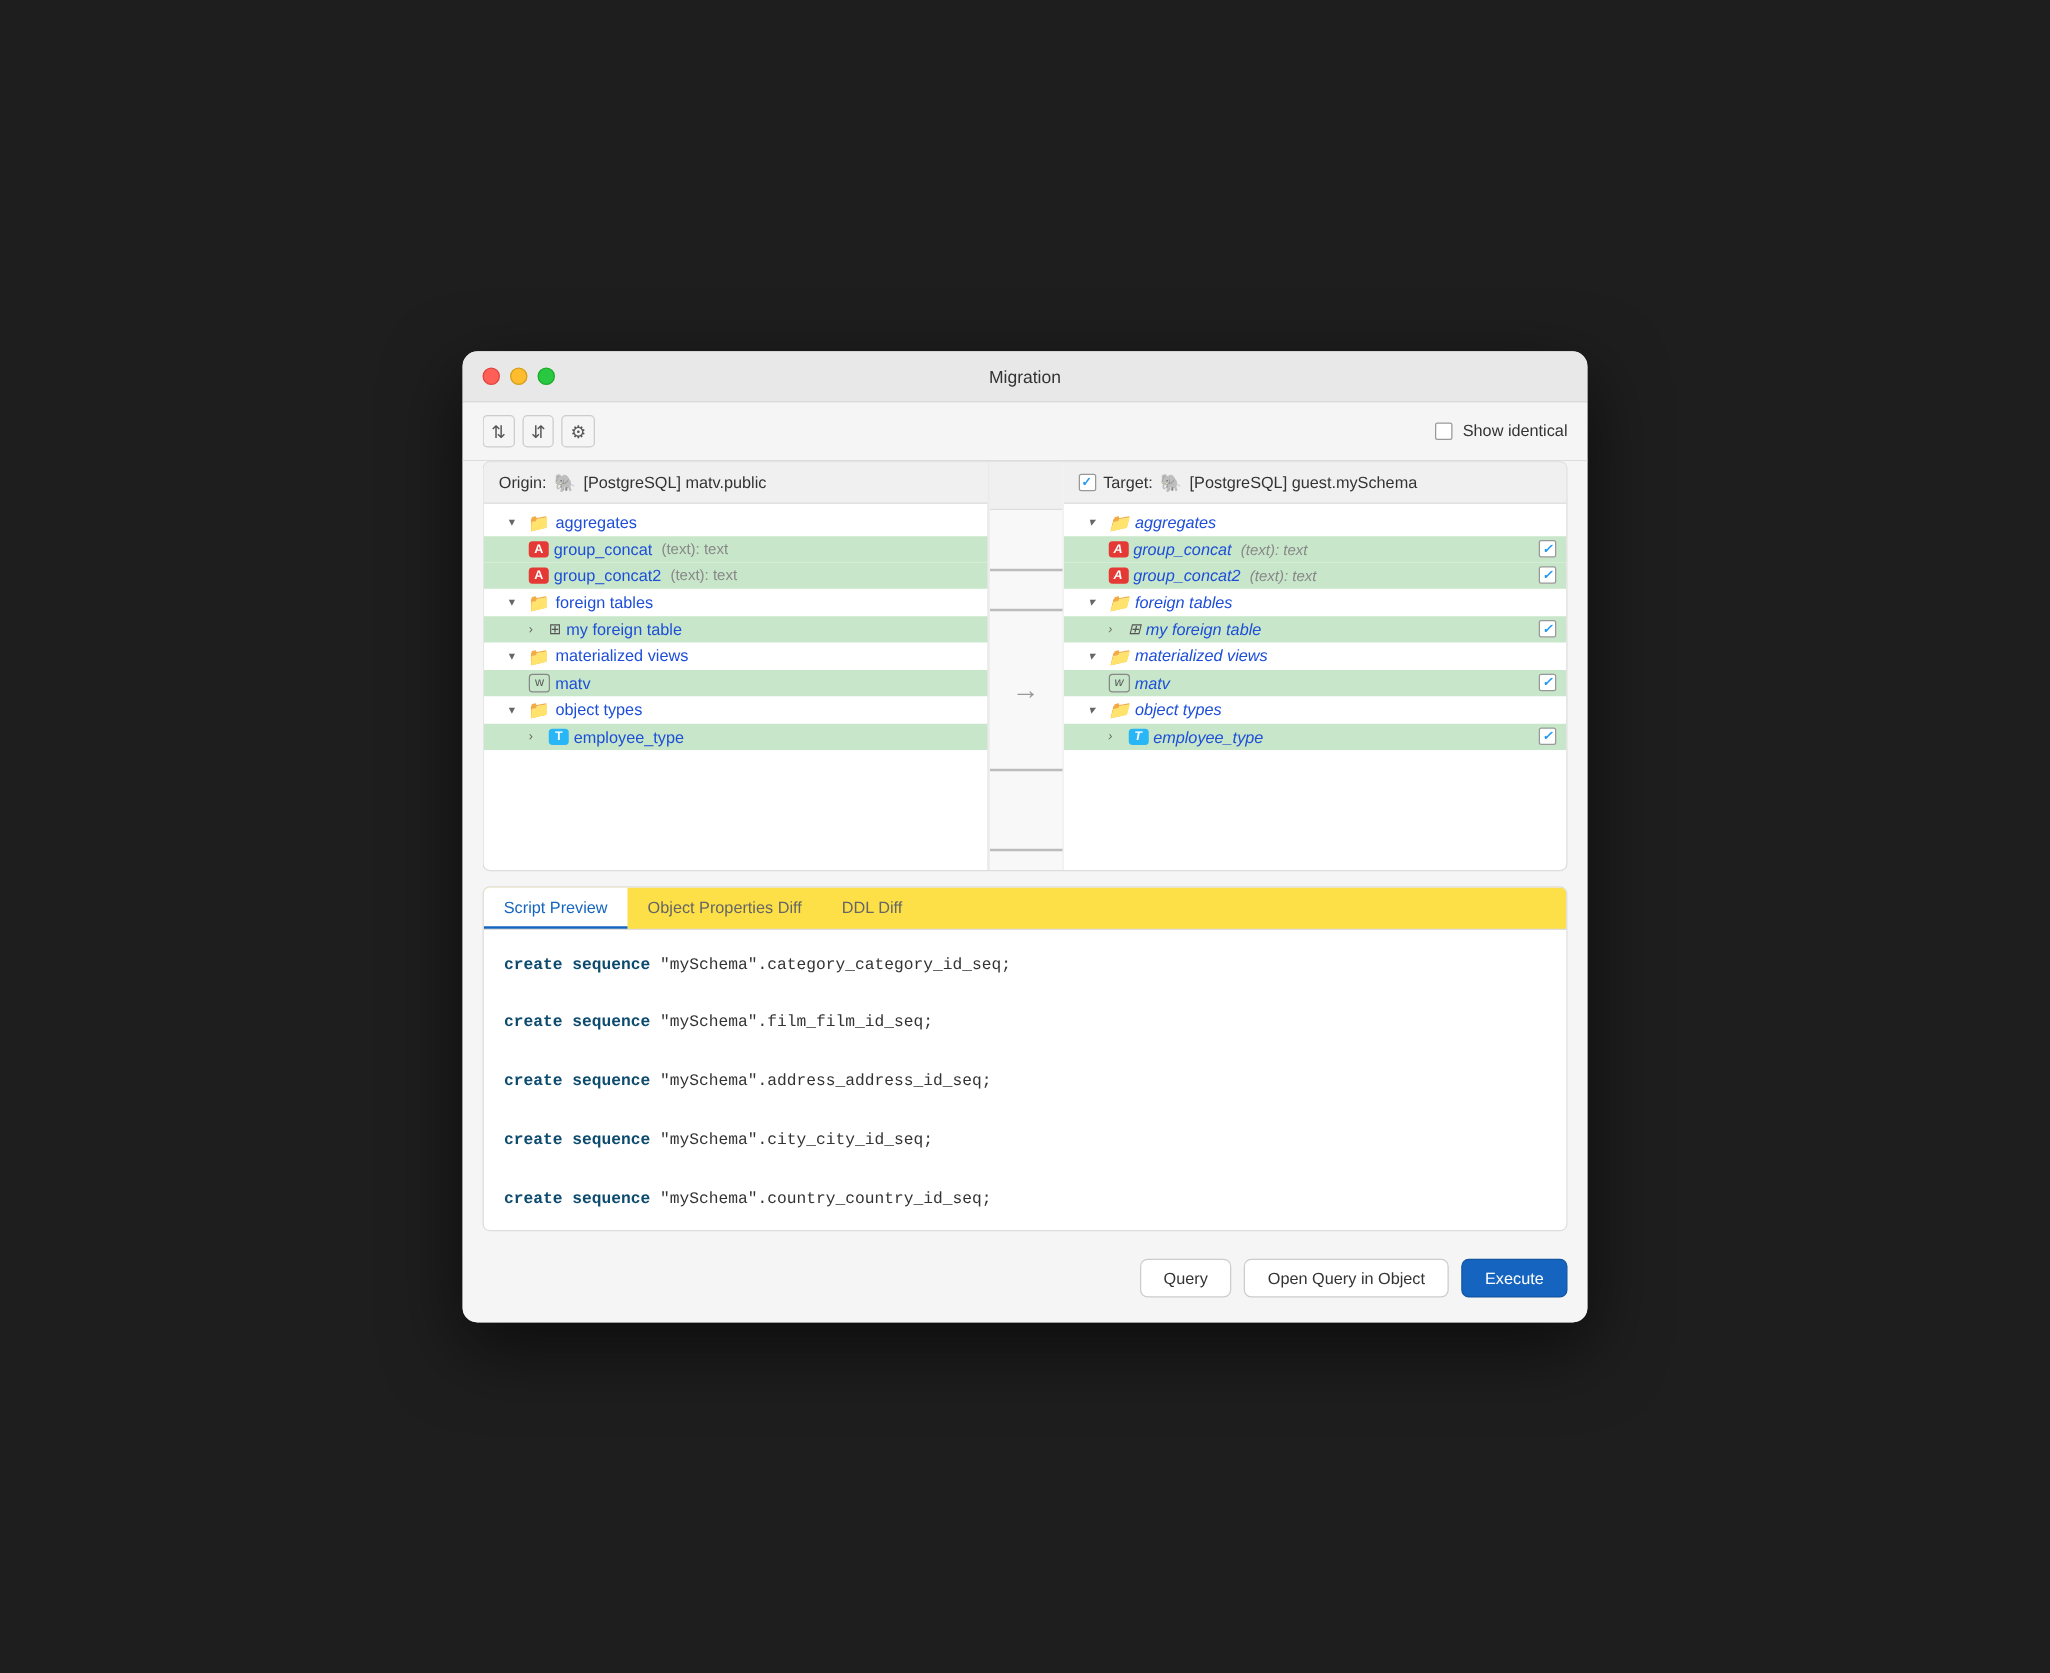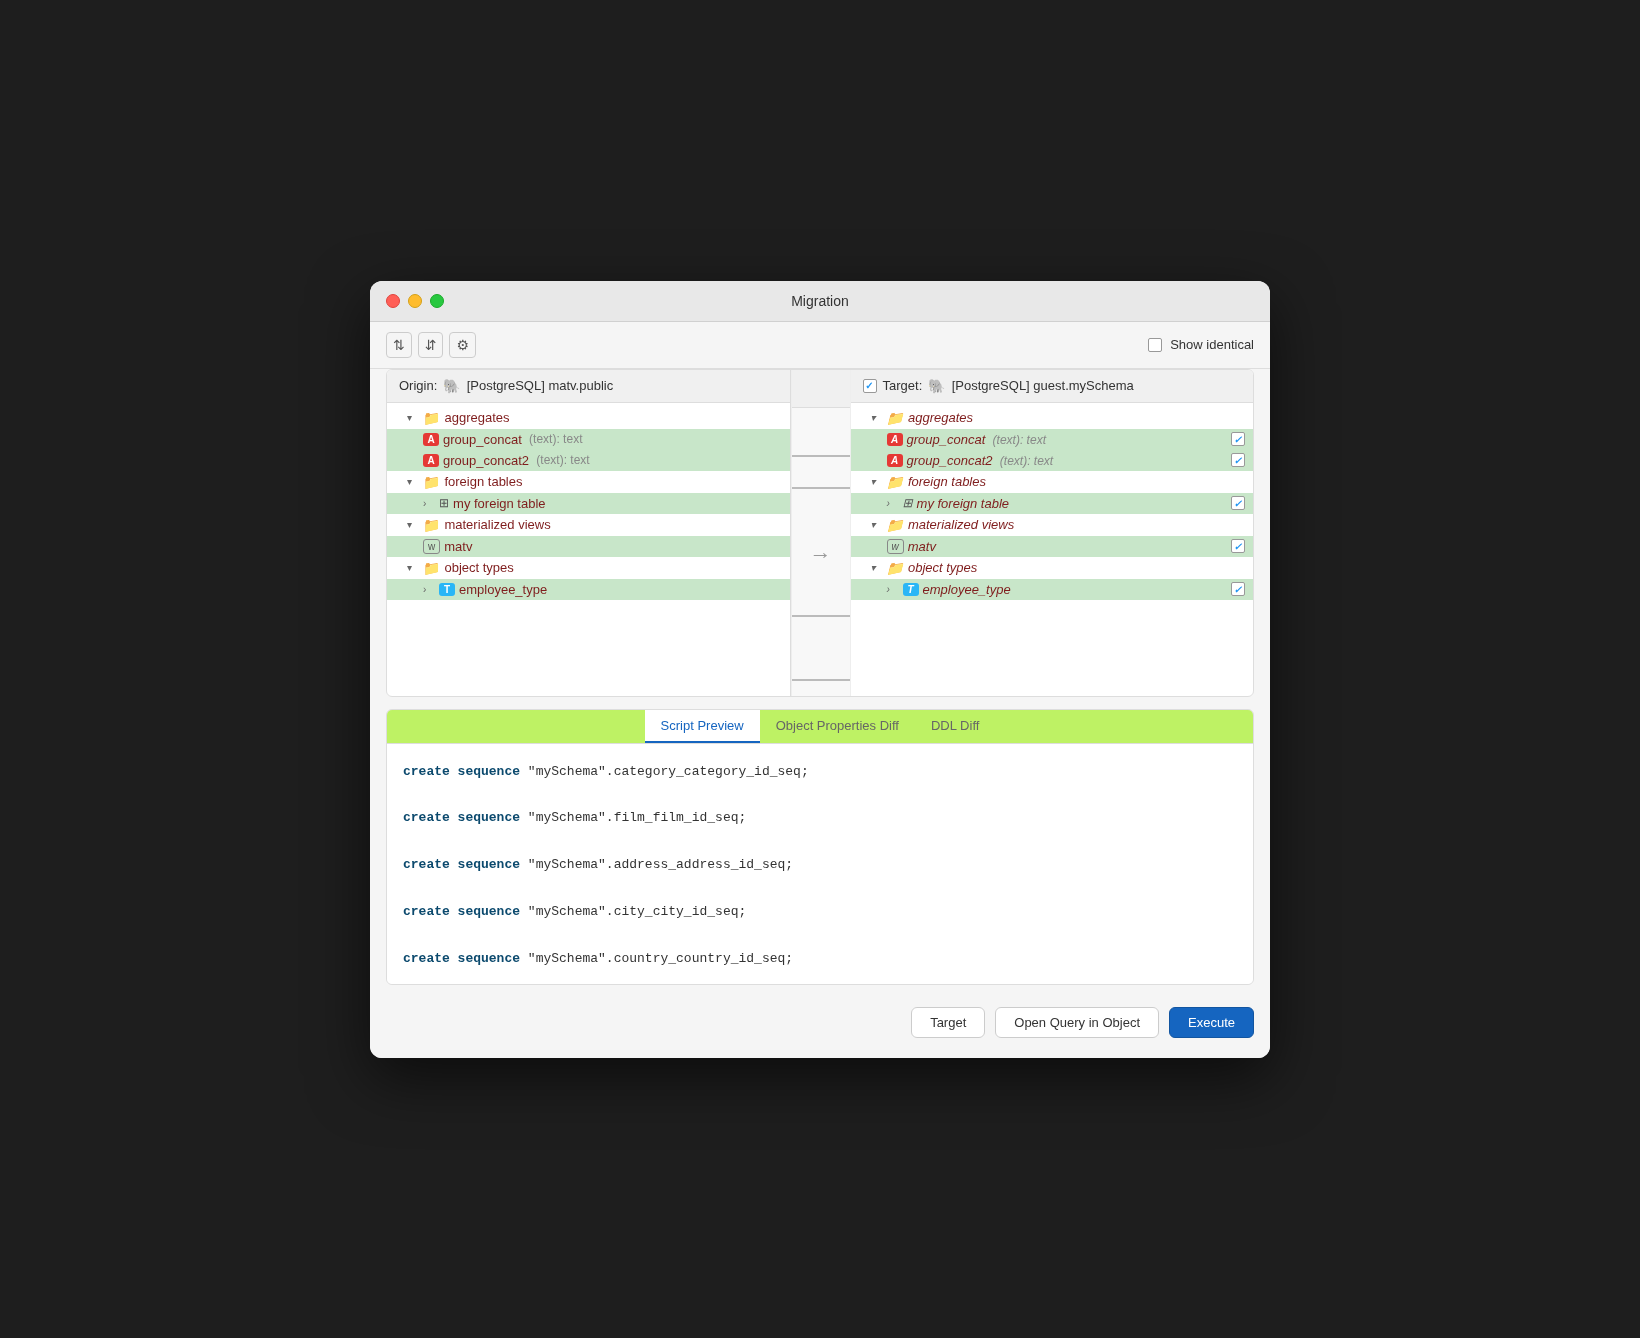--- a/index.html
+++ b/index.html
@@ -127,21 +127,21 @@
     .tree-item .chevron {
       font-size: 10px;
       color: #666;
       width: 12px;
     }
     .tree-item .folder-icon {
       font-size: 14px;
     }
     .tree-item .item-name {
       font-weight: 500;
-      color: #7f1d1d;
+      color: #1d4ed8;
       text-align: center;
     }
     .tree-item .item-type {
       color: #888;
       font-size: 12px;
     }
     .tree-item .badge-a {
       background: #e53935;
       color: white;
       border-radius: 3px;
@@ -218,23 +218,22 @@
     }
     
     .script-section {
       border: 1px solid #ddd;
       border-radius: 6px;
       overflow: hidden;
       margin-bottom: 12px;
     }
     .tabs-bar {
       display: flex;
-      background: #bef264;
+      background: #fde047;
       border-bottom: 1px solid #ddd;
-      justify-content: center;
     }
     .tab {
       padding: 8px 16px;
       font-size: 13px;
       color: #666;
       cursor: pointer;
       border-bottom: 2px solid transparent;
     }
     .tab.active {
       color: #1565C0;
@@ -500,18 +499,18 @@
         <br>
         <div><span class="kw">create sequence</span> <span class="str">"mySchema".address_address_id_seq;</span></div>
         <br>
         <div><span class="kw">create sequence</span> <span class="str">"mySchema".city_city_id_seq;</span></div>
         <br>
         <div><span class="kw">create sequence</span> <span class="str">"mySchema".country_country_id_seq;</span></div>
       </div>
     </div>
 
     <div class="footer">
-      <button class="btn btn-cancel">Target</button>
+      <button class="btn btn-cancel">Query</button>
       <button class="btn btn-secondary">Open Query in Object</button>
       <button class="btn btn-primary">Execute</button>
     </div>
   </div>
 </div>
 
 </body></html>

